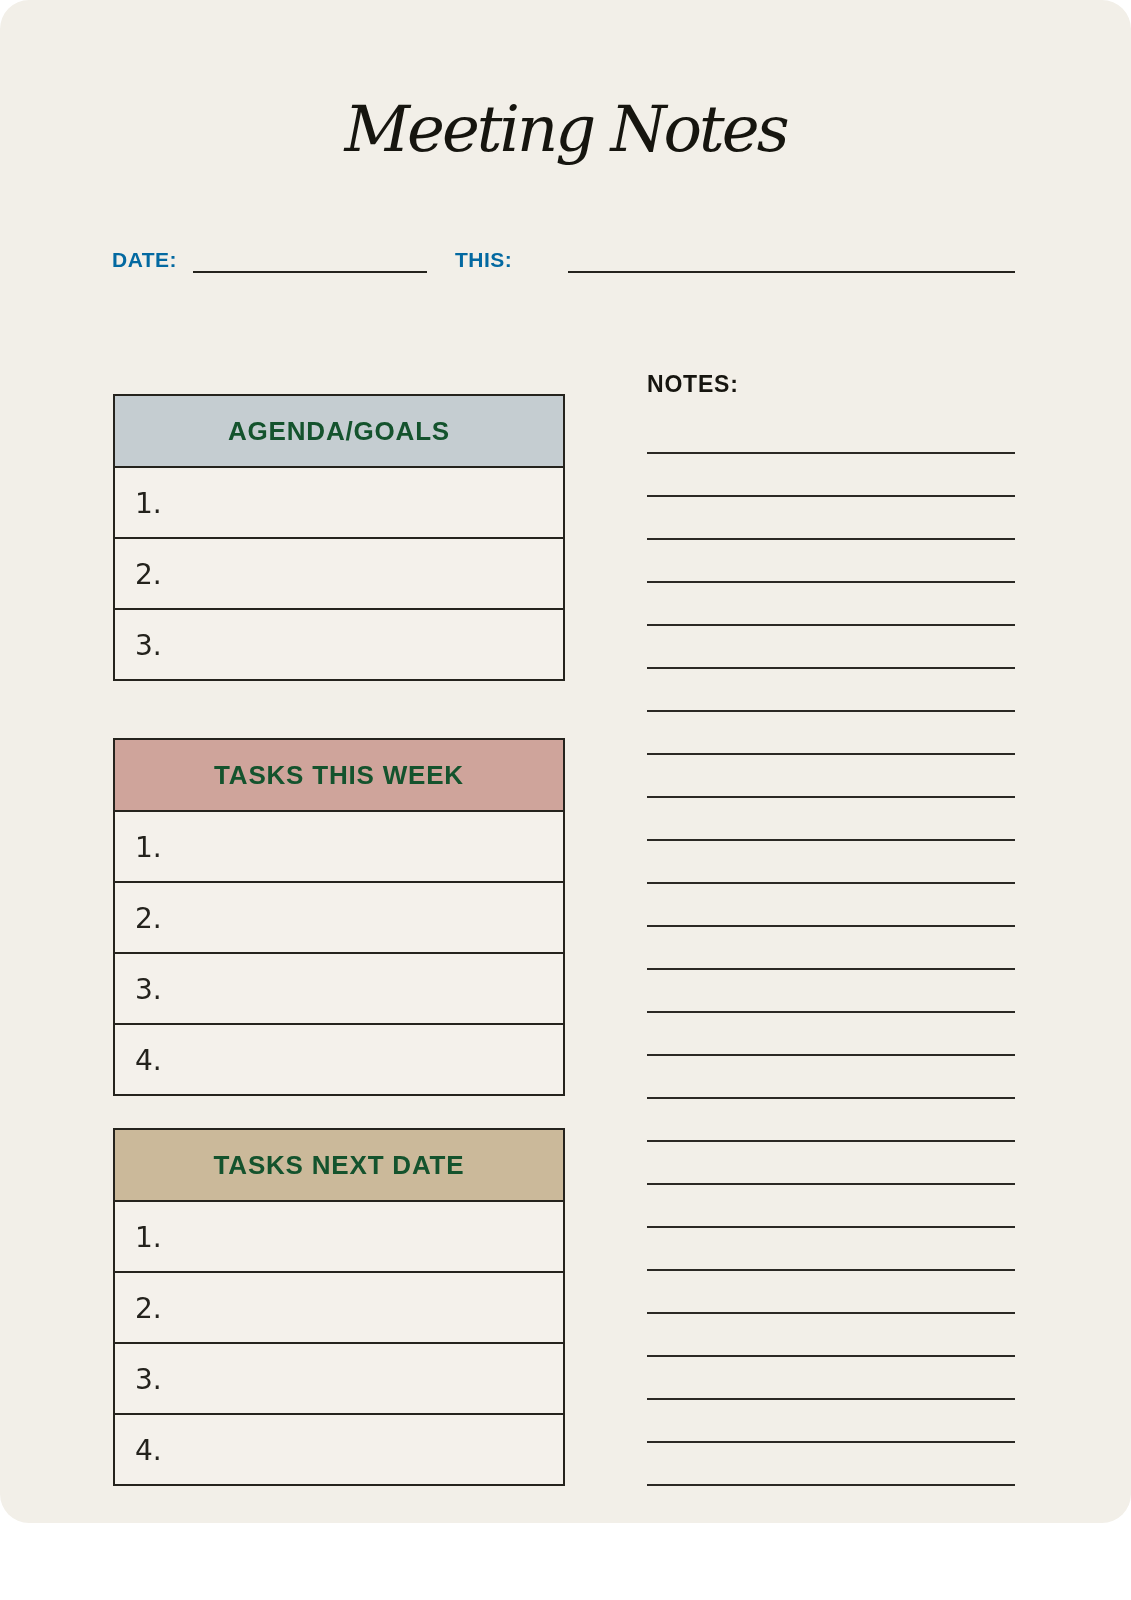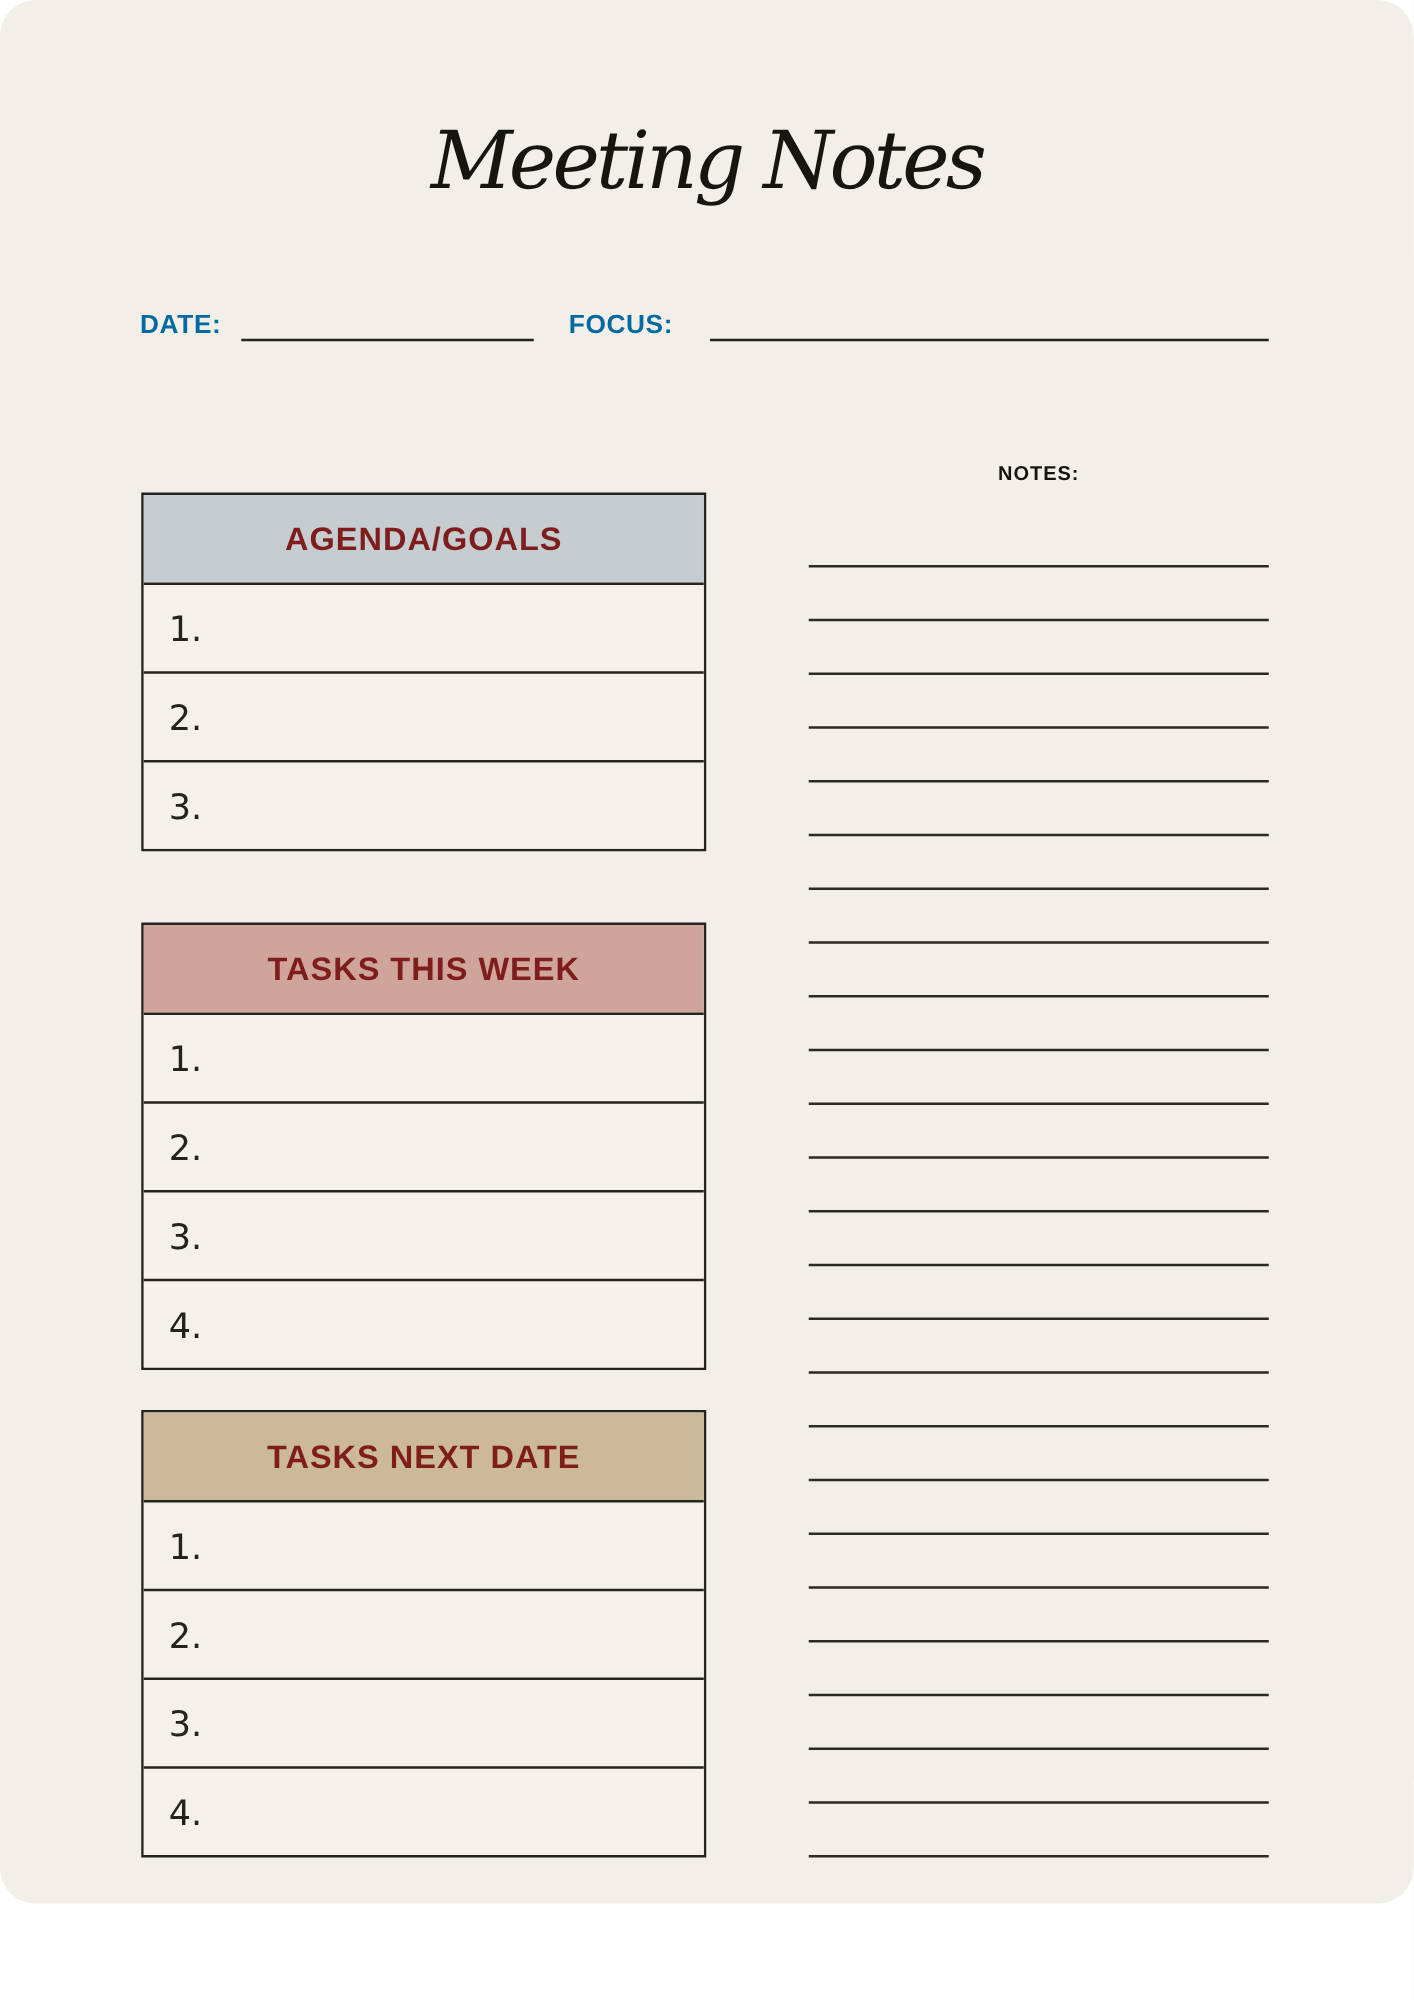--- a/index.html
+++ b/index.html
@@ -33,40 +33,40 @@
   .block-table {
     position:absolute; left:113px; width:452px;
     box-sizing:border-box;
     border:2.5px solid #25231D;
     background:#F4F1EB;
   }
   .block-header {
     height:70px;
     display:flex; align-items:center; justify-content:center;
     font-weight:bold; font-size:26px; letter-spacing:0.8px;
-    color:#7f1d1d;
+    color:#14532d;
   }
   .trow {
     height:71px;
     box-sizing:border-box;
     border-top:2.5px solid #25231D;
     background:#F4F1EB;
   }
   .trow .num {
     display:inline-block;
     margin:19px 0 0 20px;
     font-family:"DejaVu Sans", sans-serif;
     font-size:28px; font-weight:400;
     color:#23221C;
   }
   
   .notes-label {
     position:absolute; top:371px; left:647px; width:368px;
-    text-align:center;
-    font-weight:bold; font-size:16px; letter-spacing:0.8px;
+    text-align:left;
+    font-weight:bold; font-size:23px; letter-spacing:0.8px;
     color:#16150F;
   }
   .notes-lines {
     position:absolute; top:452px; left:647px; width:368px;
   }
   .note-line {
     height:0;
     border-bottom:2px solid #2B2924;
     margin-bottom:41px;
   }
@@ -74,21 +74,21 @@
 </head>
 <body>
 
 <div class="page" style="background-color: rgb(242, 239, 232);">
 
   <div class="title">Meeting Notes</div>
 
   <div class="field-label" style="top:248px; left:112px;">DATE:</div>
   <div class="fill-line" style="top:271px; left:193px; width:234px;"></div>
 
-  <div class="field-label" style="top:248px; left:455px;">FOCUS:</div>
+  <div class="field-label" style="top:248px; left:455px;">THIS:</div>
   <div class="fill-line" style="top:271px; left:568px; width:447px;"></div>
 
   <div class="block-table" style="top:394px;">
     <div class="block-header" style="background-color: rgb(197, 205, 209);">
       <span>AGENDA/GOALS</span>
     </div>
     <div>
         <div class="trow">
         <span class="num">1.</span>
       </div>

